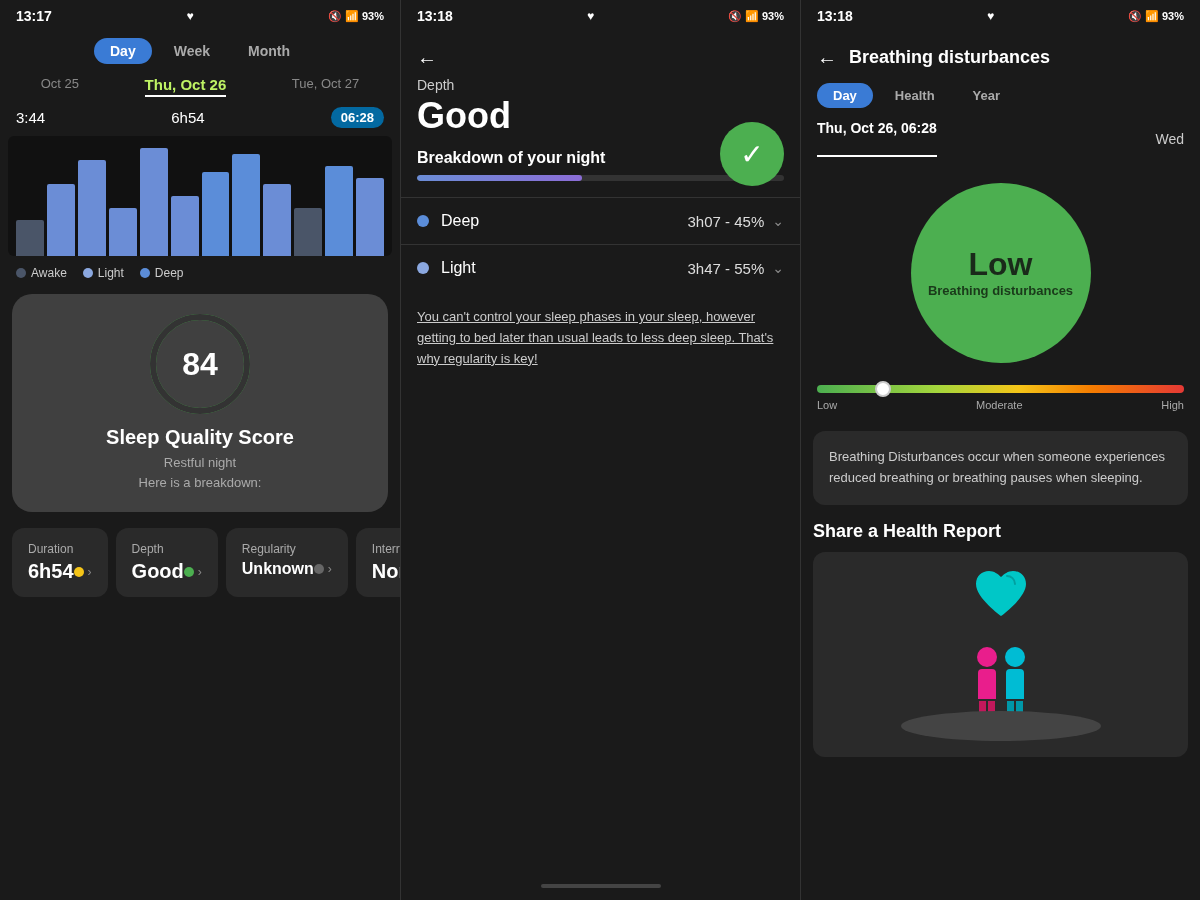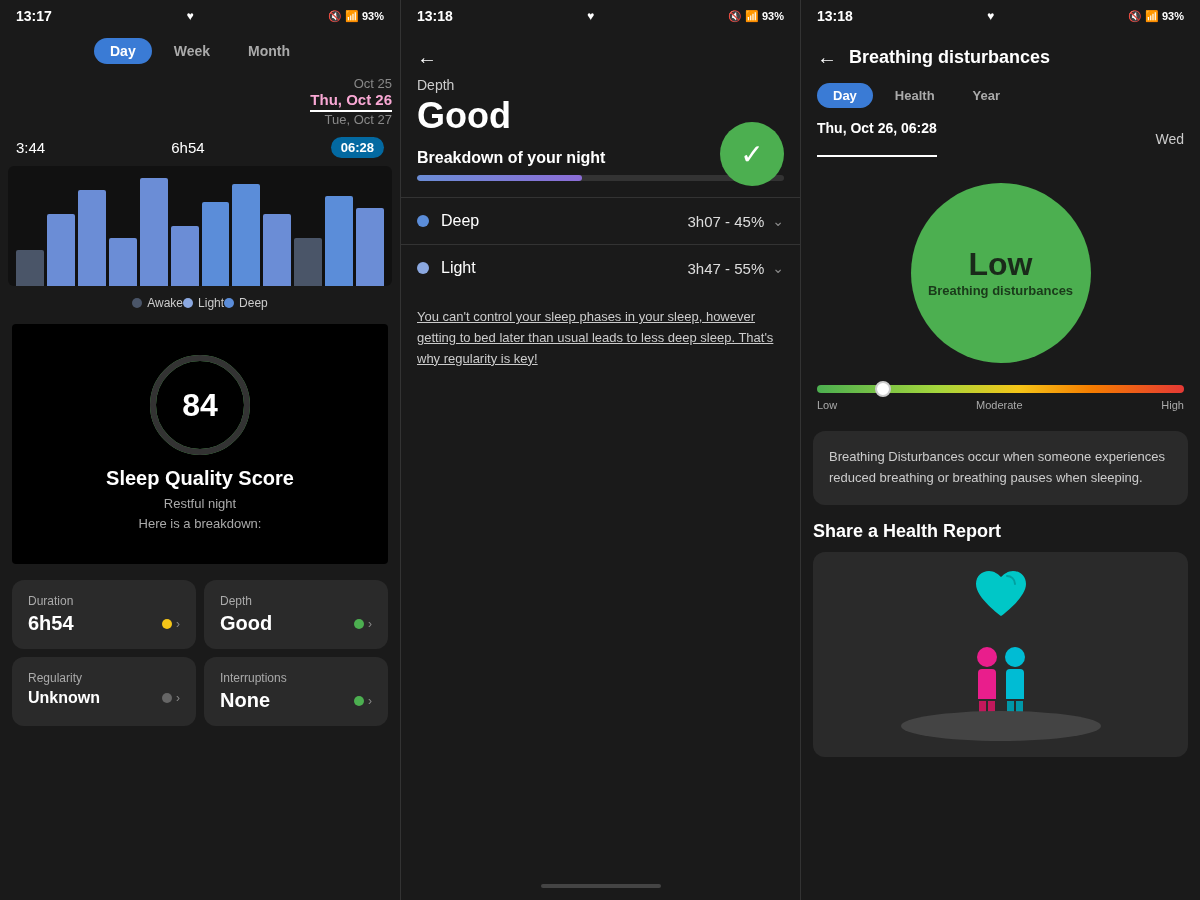--- a/index.html
+++ b/index.html
@@ -50,28 +50,27 @@
       cursor: pointer;
     }
     .tab-pill.active {
       background: #3a7bd5;
       color: #fff;
     }
 
     .date-nav {
       display: flex;
       justify-content: space-around;
-      align-items: flex-end;
+      align-items: flex-start;
       padding: 6px 8px;
       color: #888;
       font-size: 13px;
-      flex-direction: column;
     }
     .date-nav .current {
-      color: #f9a8d4;
+      color: #bef264;
       font-weight: 600;
       font-size: 15px;
       border-bottom: 2px solid #fff;
       padding-bottom: 2px;
     }
 
     .time-row {
       display: flex;
       justify-content: space-between;
       align-items: center;
@@ -112,40 +111,41 @@
       bottom: 0; left: 8px; right: 8px;
       display: flex;
       align-items: flex-end;
       gap: 3px;
       height: 100%;
       z-index: 1;
     }
 
     .legend-row {
       display: flex;
-      justify-content: center;
-      padding: 6px 24px;
+      justify-content: flex-start;
+      gap: 16px;
+      padding: 6px 16px;
     }
     .legend-item {
       display: flex;
       align-items: center;
       gap: 5px;
       font-size: 12px;
       color: #ccc;
     }
     .legend-dot {
       width: 10px; height: 10px;
       border-radius: 50%;
     }
 
     .score-card {
-      background: #000000;
-      border-radius: 4px;
+      background: #404040;
+      border-radius: 20px;
       margin: 8px 12px;
-      padding: 31px;
+      padding: 20px;
       display: flex;
       flex-direction: column;
       align-items: center;
     }
     .score-ring {
       width: 100px; height: 100px;
       border-radius: 50%;
       border: 6px solid #4caf50;
       display: flex;
       align-items: center;
@@ -171,21 +171,21 @@
     }
     .score-sub {
       font-size: 13px;
       color: #aaa;
       text-align: center;
       line-height: 1.5;
     }
 
     .metrics-grid {
       display: grid;
-      grid-template-columns: 1fr 1fr;
+      grid-template-columns: 1fr 1fr 1fr 1fr;
       gap: 8px;
       margin: 8px 12px;
     }
     .metric-card {
       background: #2a2a2a;
       border-radius: 12px;
       padding: 14px 16px;
       display: flex;
       flex-direction: column;
       gap: 4px;

